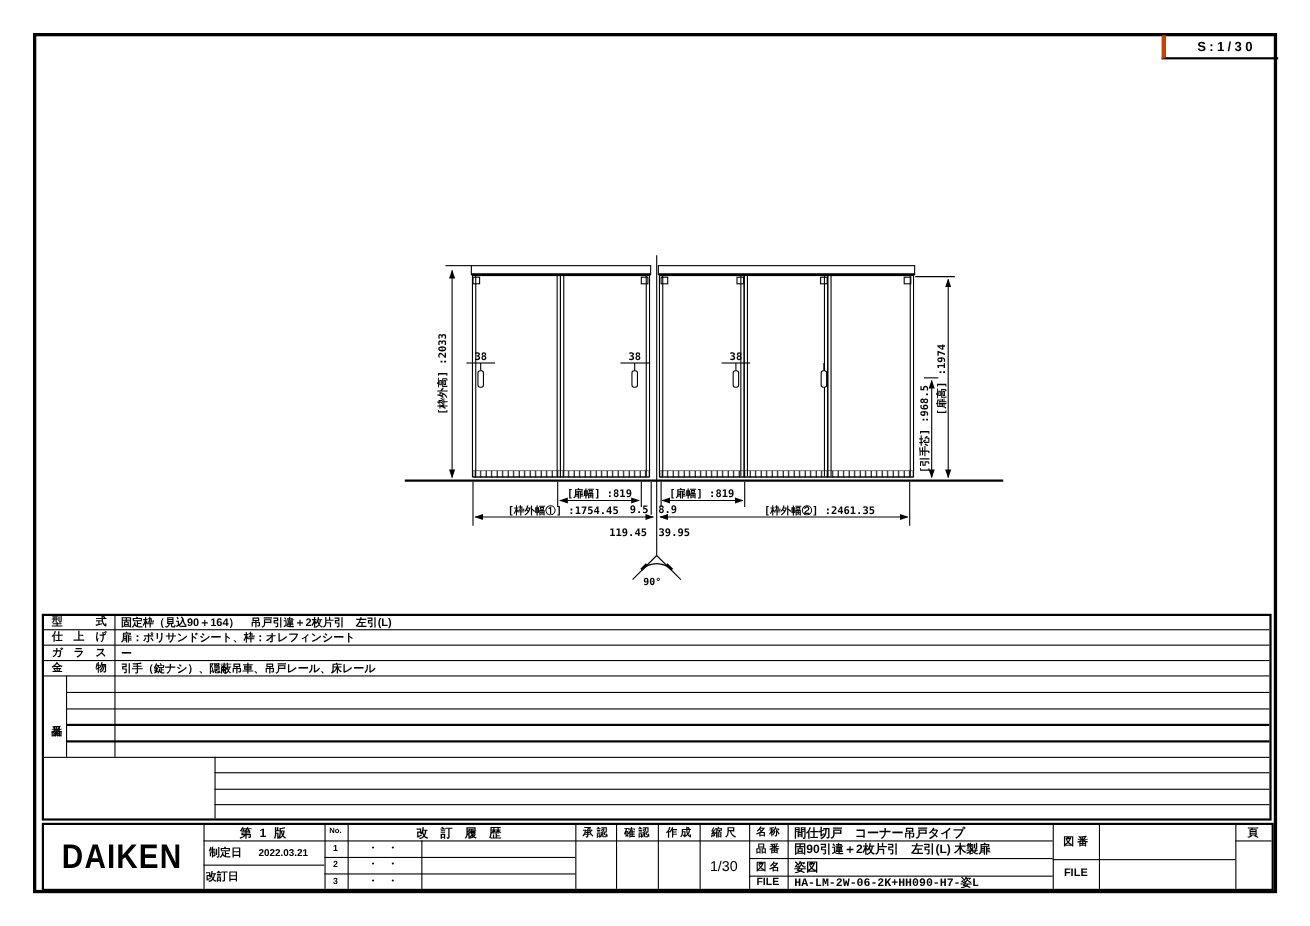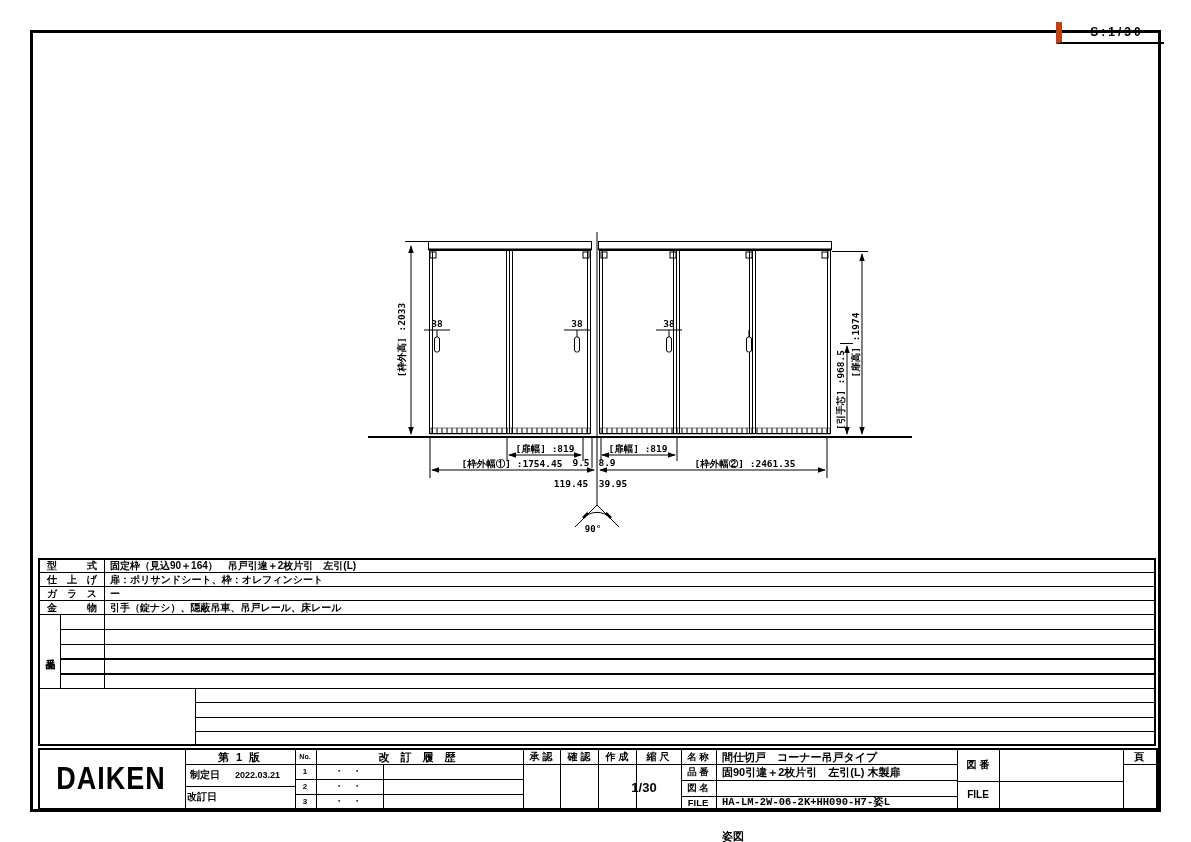--- a/index.html
+++ b/index.html
@@ -7,21 +7,21 @@
   #sheet{position:relative;width:1191px;height:842px;background:#fff;overflow:hidden;}
   .abs{position:absolute;}
   .hl{position:absolute;background:#000;height:1px;}
   .vl{position:absolute;background:#000;width:1px;}
   .ct{position:absolute;transform:translate(-50%,-50%);white-space:nowrap;font-weight:bold;}
   .lt{position:absolute;transform:translateY(-50%);white-space:nowrap;font-weight:bold;}
   .jt{position:absolute;white-space:nowrap;font-weight:bold;text-align:justify;text-align-last:justify;box-sizing:border-box;}
   .border-box{box-sizing:border-box;border:2px solid #000;position:absolute;background:#fff;}
   #outer-border{position:absolute;left:30px;top:30px;width:1131px;height:782px;border:3px solid #000;box-sizing:border-box;}
   #view-title-box{left:38px;top:34px;width:392px;height:18px;border:2px solid #000;}
-  #scale-box{position:absolute;left:1056px;top:22px;width:102px;height:20px;border-left:6px solid #c2410c;border-bottom:2px solid #000;}
+  #scale-box{position:absolute;left:1056px;top:32px;width:102px;height:20px;border-left:4px solid #c2410c;border-bottom:2px solid #000;}
   svg text{font-family:"DejaVu Sans Mono","Liberation Mono",monospace;font-weight:bold;fill:#000;}
   .cad{stroke:#000;fill:none;stroke-width:1;}
   #logo{font-size:27px;font-weight:bold;letter-spacing:1px;transform:translate(-50%,-50%) scaleY(1.15);}
 </style>
 </head>
 <body>
 
 <div id="sheet">
 
   <div id="outer-border"></div>
@@ -208,27 +208,27 @@
     <span class="ct" style="left:265px;top:36px;font-size:8px;">2</span>
     <span class="ct" style="left:265px;top:51px;font-size:8px;">3</span>
     <span class="ct" style="left:308px;top:21px;font-size:9px;">・　・</span>
     <span class="ct" style="left:308px;top:36px;font-size:9px;">・　・</span>
     <span class="ct" style="left:308px;top:51px;font-size:9px;">・　・</span>
     <span class="ct" style="left:379px;top:7px;font-size:11px;letter-spacing:4px;">改 訂 履 歴</span>
     <span class="ct" style="left:501px;top:7px;font-size:10px;">承 認</span>
     <span class="ct" style="left:539px;top:7px;font-size:10px;">確 認</span>
     <span class="ct" style="left:577px;top:7px;font-size:10px;">作 成</span>
     <span class="ct" style="left:618px;top:7px;font-size:10px;">縮 尺</span>
-    <span class="ct" style="left:604px;top:37px;font-size:13px;font-weight:bold;">1/30</span>
+    <span class="ct" style="left:618px;top:37px;font-size:13px;font-weight:normal;">1/30</span>
     <span class="ct" style="left:658px;top:7px;font-size:9.5px;">名 称</span>
     <span class="ct" style="left:658px;top:22px;font-size:9.5px;">品 番</span>
     <span class="ct" style="left:658px;top:38px;font-size:9.5px;">図 名</span>
     <span class="ct" style="left:658px;top:52px;font-size:9.5px;">FILE</span>
     <span class="lt" style="left:682px;top:7px;font-size:11px;">間仕切戸　コーナー吊戸タイプ</span>
     <span class="lt" style="left:682px;top:22px;font-size:11px;">固90引違＋2枚片引　左引(L) 木製扉</span>
-    <span class="lt" style="left:682px;top:38px;font-size:11px;margin-top:48px;">姿図</span>
+    <span class="lt" style="left:682px;top:38px;font-size:11px;">姿図</span>
     <span class="lt" style="left:682px;top:52px;font-size:10.5px;font-family:'Liberation Mono','DejaVu Sans Mono',monospace;">HA-LM-2W-06-2K+HH090-H7-姿L</span>
     <span class="ct" style="left:938px;top:15px;font-size:10px;">図 番</span>
     <span class="ct" style="left:938px;top:44px;font-size:10px;">FILE</span>
     <span class="ct" style="left:1099px;top:6.5px;font-size:10px;">頁</span>
   </div>
 
 </div>
 
 </body></html>

